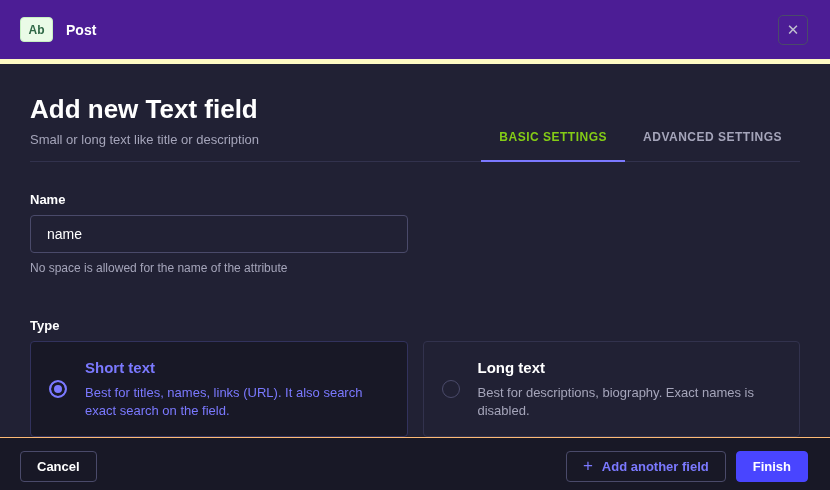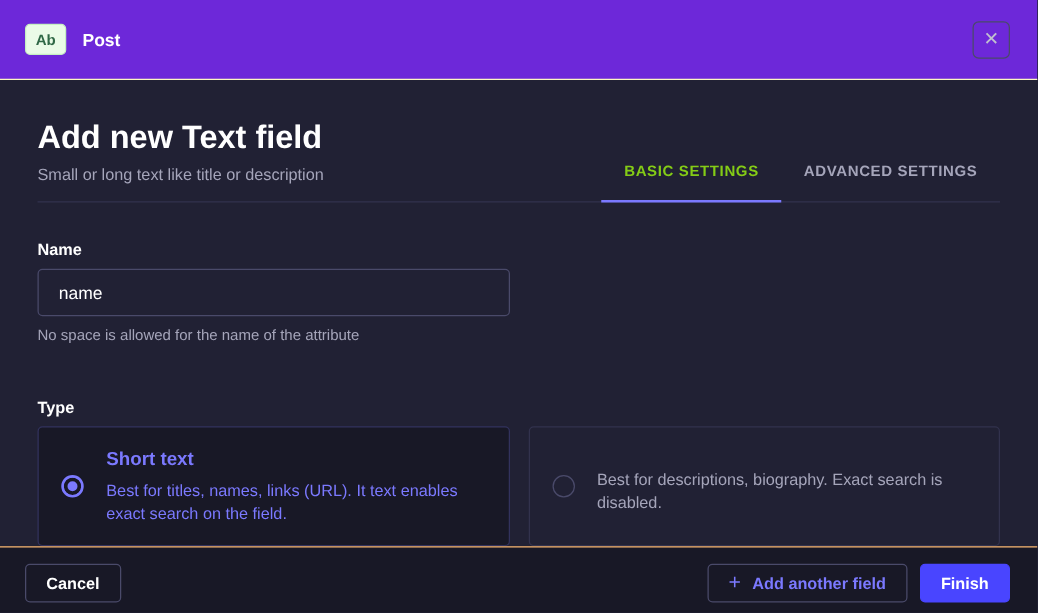--- a/index.html
+++ b/index.html
@@ -12,22 +12,22 @@
   }
   .modal {
     width: 830px; height: 490px;
     display: flex; flex-direction: column;
     background: #212134;
   }
 
   
   .modal-header {
     height: 64px; flex: 0 0 64px;
-    background: #6d28d9;
-    border-bottom: 1px solid #fef9c3;
+    background: #4c1d95;
+    border-bottom: 5px solid #fef9c3;
     display: flex; align-items: center;
     padding: 0 22px 0 20px;
   }
   .field-type-badge {
     width: 33px; height: 25px;
     background: #eafbe7;
     border: 1px solid #c6f0c2;
     border-radius: 4px;
     color: #2f6846;
     font-size: 12px; font-weight: bold;
@@ -209,28 +209,29 @@
     </div>
 
     <div class="type-section">
       <label class="field-label">Type</label>
       <div class="type-options">
 
         <div class="type-card selected">
           <span class="radio on"></span>
           <div class="type-card-texts">
             <div class="type-card-title">Short text</div>
-            <div class="type-card-desc">Best for titles, names, links (URL). It text enables exact search on the field.</div>
+            <div class="type-card-desc">Best for titles, names, links (URL). It also search exact search on the field.</div>
           </div>
         </div>
 
         <div class="type-card unselected">
           <span class="radio off"></span>
           <div class="type-card-texts">
-            <div class="type-card-desc">Best for descriptions, biography. Exact search is disabled.</div>
+            <div class="type-card-title">Long text</div>
+            <div class="type-card-desc">Best for descriptions, biography. Exact names is disabled.</div>
           </div>
         </div>
 
       </div>
     </div>
 
   </div>
 
   <div class="modal-footer">
     <button class="btn btn-secondary">Cancel</button>

